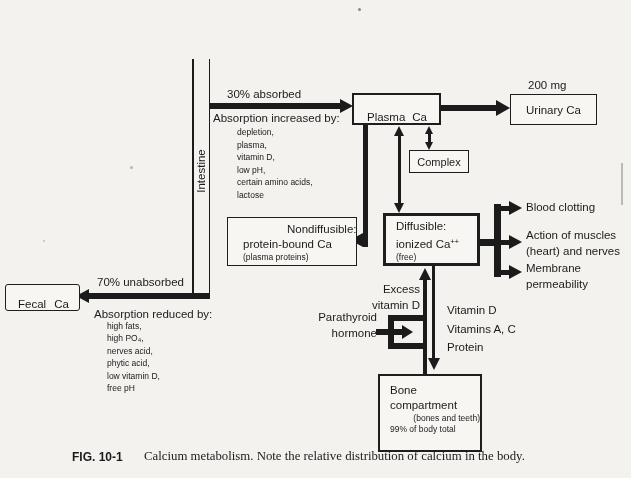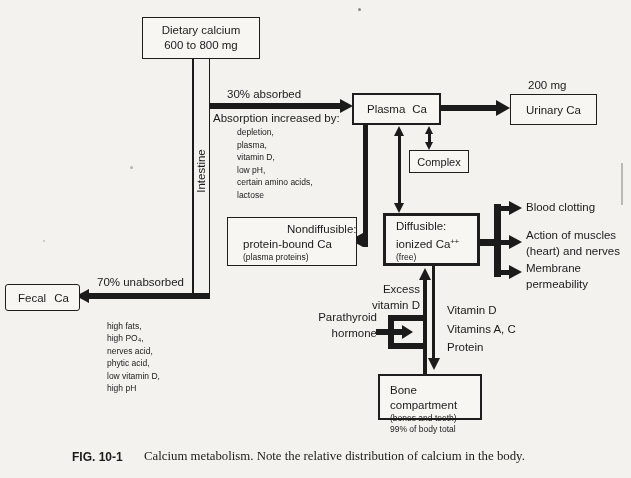--- a/index.html
+++ b/index.html
@@ -5,36 +5,30 @@
   html,body{margin:0;padding:0;}
   body{width:631px;height:478px;overflow:hidden;background:#e8e6e2;}
   #figure{position:relative;width:631px;height:478px;background:#f3f2ef;
           font-family:"Liberation Sans",sans-serif;color:#1b1b1b;}
   .abs{position:absolute;}
   .lbl{position:absolute;font-size:11.5px;line-height:14px;color:#1b1b1b;white-space:nowrap;}
   .sm{font-size:8.5px;line-height:12.5px;color:#1b1b1b;white-space:nowrap;}
   .box{position:absolute;background:#f7f6f3;border:1.5px solid #1e1e1e;box-sizing:border-box;}
   .bar{position:absolute;background:#1b1b1b;}
   .tri{position:absolute;width:0;height:0;}
-  .rowbox{display:flex;align-items:center;justify-content:space-between;}
+  .rowbox{display:flex;align-items:flex-end;justify-content:space-between;}
   .ctr{display:flex;align-items:center;justify-content:center;text-align:center;}
   sup.pp{font-size:8px;vertical-align:4px;letter-spacing:-0.5px;}
   .speck{position:absolute;border-radius:50%;}
 </style>
 </head>
 <body>
 
 <div id="figure">
 
-  <div class="box ctr" style="left:142px;top:17px;width:118px;height:42px;">
-    <div style="font-size:11.5px;line-height:15px;">
-      <div>Dietary calcium</div>
-      <div>600 to 800 mg</div>
-    </div>
-  </div>
 
   <div class="bar" style="left:192px;top:59px;width:1.5px;height:237px;"></div>
   <div class="bar" style="left:208.5px;top:59px;width:1.5px;height:237px;"></div>
   <div class="lbl" style="left:171px;top:164px;width:60px;text-align:center;transform:rotate(-90deg);">Intestine</div>
 
   <div class="lbl" style="left:227px;top:87px;">30% absorbed</div>
   <div class="bar" style="left:210px;top:103px;width:130px;height:6px;"></div>
   <div class="tri" style="left:340px;top:99px;border-top:7px solid transparent;border-bottom:7px solid transparent;border-left:13px solid #1b1b1b;"></div>
 
   <div class="lbl" style="left:213px;top:111px;">Absorption increased by:</div>
@@ -119,41 +113,42 @@
   <div class="lbl" style="left:300px;top:309px;width:77px;text-align:right;line-height:16px;">
     <div>Parathyroid</div>
     <div>hormone</div>
   </div>
   <div class="bar" style="left:388px;top:315px;width:38px;height:6px;"></div>
   <div class="bar" style="left:388px;top:315px;width:6px;height:34px;"></div>
   <div class="bar" style="left:388px;top:343px;width:38px;height:6px;"></div>
   <div class="bar" style="left:376px;top:329px;width:26px;height:6px;"></div>
   <div class="tri" style="left:402px;top:325px;border-top:7px solid transparent;border-bottom:7px solid transparent;border-left:11px solid #1b1b1b;"></div>
 
-  <div class="box" style="left:378px;top:374px;width:104px;height:46px;border-width:2px;padding:7px 0 0 10px;">
+  <div class="box" style="left:378px;top:374px;width:104px;height:78px;border-width:2px;padding:7px 0 0 10px;">
     <div style="font-size:11.5px;line-height:15px;">Bone compartment</div>
-    <div class="sm" style="line-height:11px;">(bones and teeth)</div>
+    <div class="sm" style="line-height:11px;text-align:right;">(bones and teeth)</div>
     <div class="sm" style="line-height:11px;">99% of body total</div>
   </div>
 
   <div class="lbl" style="left:97px;top:275px;">70% unabsorbed</div>
   <div class="bar" style="left:88px;top:293px;width:122px;height:6px;"></div>
   <div class="tri" style="left:76px;top:288.5px;border-top:7.5px solid transparent;border-bottom:7.5px solid transparent;border-right:13px solid #1b1b1b;"></div>
   <div class="box rowbox" style="left:5px;top:284px;width:75px;height:27px;border-radius:3px;padding:0 10px 0 12px;">
     <span style="font-size:11.5px;">Fecal</span>
     <span style="font-size:11.5px;">Ca</span>
   </div>
 
+  <div class="lbl" style="left:94px;top:307px;">Absorption reduced by:</div>
   <div class="abs sm" style="left:107px;top:320px;line-height:12.4px;">
     <div>high fats,</div>
     <div>high PO₄,</div>
     <div>nerves acid,</div>
     <div>phytic acid,</div>
     <div>low vitamin D,</div>
-    <div>high pH</div>
+    <div>free pH</div>
   </div>
 
   <div class="abs" style="left:72px;top:450px;font-size:12px;font-weight:bold;white-space:nowrap;">FIG. 10-1</div>
   <div class="abs" style="left:144px;top:449px;font-family:'Liberation Serif',serif;font-size:12.8px;white-space:nowrap;">Calcium metabolism. Note the relative distribution of calcium in the body.</div>
 
   <div class="speck" style="left:130px;top:166px;width:3px;height:3px;background:#b9b6b0;"></div>
   <div class="speck" style="left:358px;top:8px;width:3px;height:3px;background:#8a8880;"></div>
   <div class="speck" style="left:43px;top:240px;width:2px;height:2px;background:#c2bfb9;"></div>
   <div class="bar" style="left:621px;top:163px;width:1.5px;height:42px;background:#bdbab4;"></div>
 

